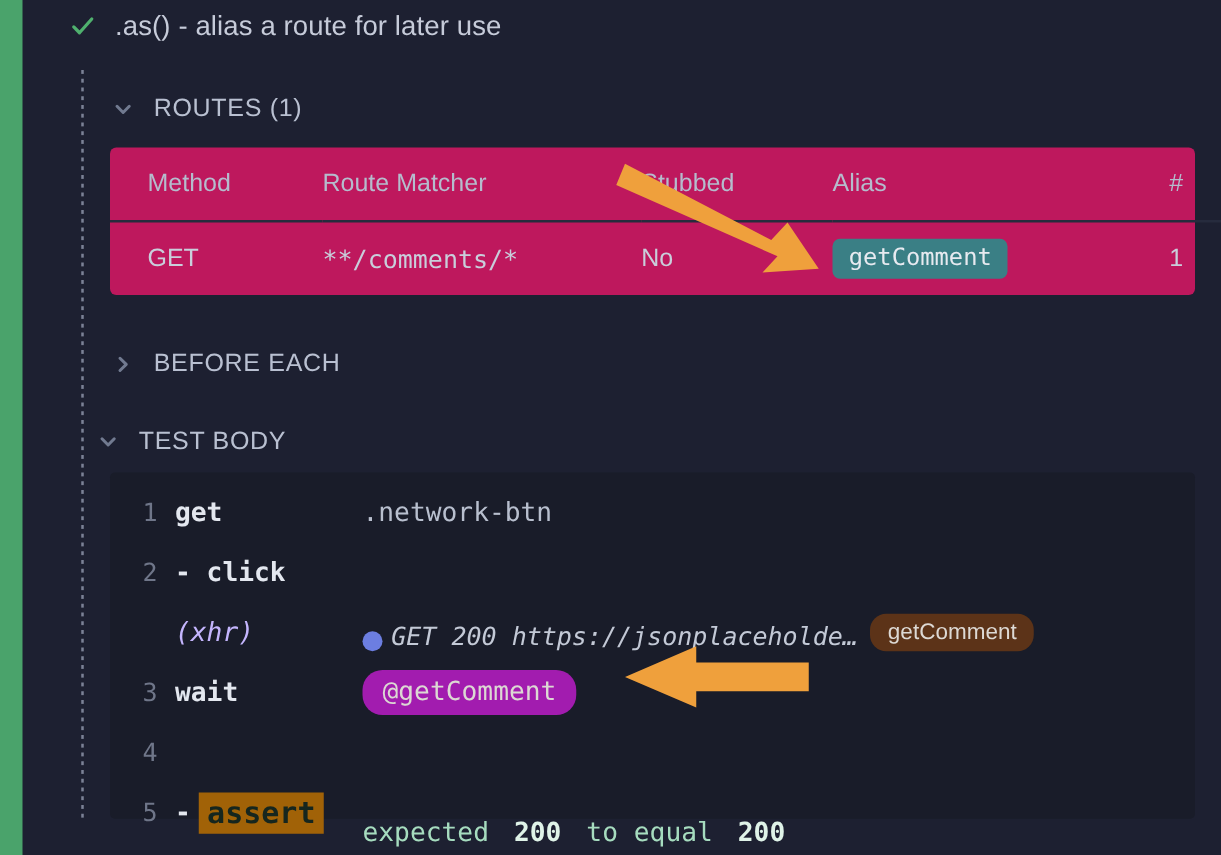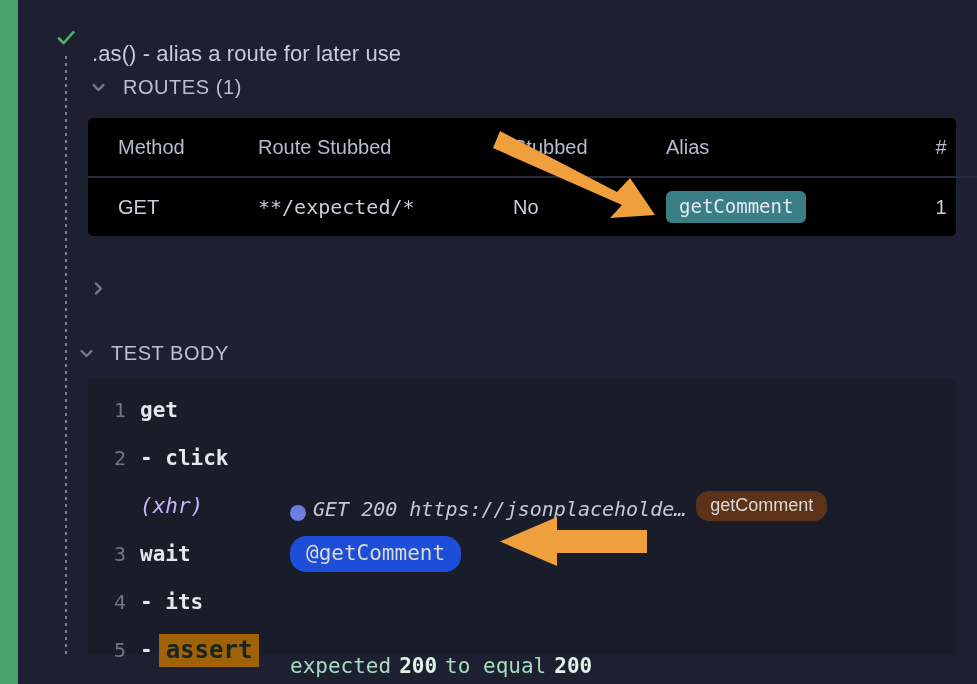--- a/index.html
+++ b/index.html
@@ -48,21 +48,20 @@
     width: 20px; height: 20px;
     position: relative;
     flex: none;
   }
   .check-icon svg { display: block; }
   .test-title {
     font-size: 22px;
     color: #c6cbd9;
     letter-spacing: .1px;
     white-space: nowrap;
-    margin-top: 33px;
   }
 
   
   .section-head {
     position: absolute;
     display: flex;
     align-items: center;
     gap: 16px;
   }
   .chevron { width: 17px; height: 17px; flex: none; }
@@ -76,21 +75,21 @@
 
   #routes-head { left: 90px; top: 76px; }
   #before-each-head { left: 90px; top: 280px; }
   #test-body-head { left: 78px; top: 342px; }
 
   
   .routes-panel {
     position: absolute;
     left: 88px; top: 118px;
     width: 868px; height: 118px;
-    background: #000000;
+    background: #be185d;
     border-radius: 5px;
   }
   .routes-table {
     width: 100%;
     border-collapse: collapse;
     table-layout: fixed;
   }
   .routes-table th, .routes-table td {
     text-align: left;
     font-weight: normal;
@@ -192,21 +191,21 @@
     border-radius: 13px;
     padding: 5px 14px 6px;
     font-style: normal;
     font-family: "Liberation Sans", sans-serif;
     font-size: 18px;
     line-height: 1.1;
     margin-left: 10px;
     flex: none;
   }
   .wait-alias-badge {
-    background: #1d4ed8;
+    background: #a21caf;
     color: #dcd8d3;
     border-radius: 16px;
     padding: 6px 16px 7px;
     font-family: "DejaVu Sans Mono", monospace;
     font-size: 21px;
     line-height: 1.1;
     display: inline-block;
   }
   .assert-badge {
     background: #a16207;
@@ -253,62 +252,64 @@
     </svg>
   </span>
   <span class="section-label">ROUTES (1)</span>
 </div>
 
 <div class="routes-panel">
   <table class="routes-table">
     <thead>
       <tr>
         <th class="col-method">Method</th>
-        <th class="col-matcher">Route Stubbed</th>
+        <th class="col-matcher">Route Matcher</th>
         <th class="col-stubbed">Stubbed</th>
         <th class="col-alias">Alias</th>
         <th class="col-num">#</th>
       </tr>
     </thead>
     <tbody>
       <tr>
         <td class="col-method">GET</td>
-        <td class="col-matcher cell-mono">**/expected/*</td>
+        <td class="col-matcher cell-mono">**/comments/*</td>
         <td class="col-stubbed">No</td>
         <td class="col-alias">
           <span class="alias-badge">getComment</span>
         </td>
         <td class="col-num">1</td>
       </tr>
     </tbody>
   </table>
 </div>
 
 <div class="section-head" id="before-each-head">
   <span class="chevron">
     <svg width="17" height="17" viewBox="0 0 17 17">
       <path d="M6 3.6 L11 8.5 L6 13.4" fill="none" stroke="#717a90" stroke-width="2.4" stroke-linecap="round" stroke-linejoin="round"></path>
     </svg>
   </span>
+  <span class="section-label">BEFORE EACH</span>
 </div>
 
 <div class="section-head" id="test-body-head">
   <span class="chevron">
     <svg width="17" height="17" viewBox="0 0 17 17">
       <path d="M3.6 6 L8.5 11 L13.4 6" fill="none" stroke="#717a90" stroke-width="2.4" stroke-linecap="round" stroke-linejoin="round"></path>
     </svg>
   </span>
   <span class="section-label">TEST BODY</span>
 </div>
 
 <div class="code-panel">
 
   <div class="code-line" style="margin-top:8px;">
     <span class="ln">1</span>
     <span class="cmd">get</span>
+    <span class="args">.network-btn</span>
   </div>
 
   <div class="code-line">
     <span class="ln">2</span>
     <span class="cmd child">- click</span>
     <span class="args"></span>
   </div>
 
   <div class="code-line">
     <span class="ln"></span>
@@ -323,30 +324,29 @@
   <div class="code-line">
     <span class="ln">3</span>
     <span class="cmd">wait</span>
     <span class="args">
       <span class="wait-alias-badge">@getComment</span>
     </span>
   </div>
 
   <div class="code-line">
     <span class="ln">4</span>
-    <span class="cmd child">- its</span>
   </div>
 
   <div class="code-line">
     <span class="ln">5</span>
     <span class="cmd child" style="display:flex;align-items:center;gap:6px;">
       <span class="dash">-</span>
       <span class="assert-badge">assert</span>
     </span>
-    <span class="args" style="gap:8px;margin-top:32px;">
+    <span class="args" style="gap:20px;margin-top:32px;">
       <span class="assert-text">expected</span>
       <span class="assert-val">200</span>
       <span class="assert-text">to equal</span>
       <span class="assert-val">200</span>
     </span>
   </div>
 
 </div>
 
 <svg class="arrow-layer" width="977" height="684" viewBox="0 0 977 684">

